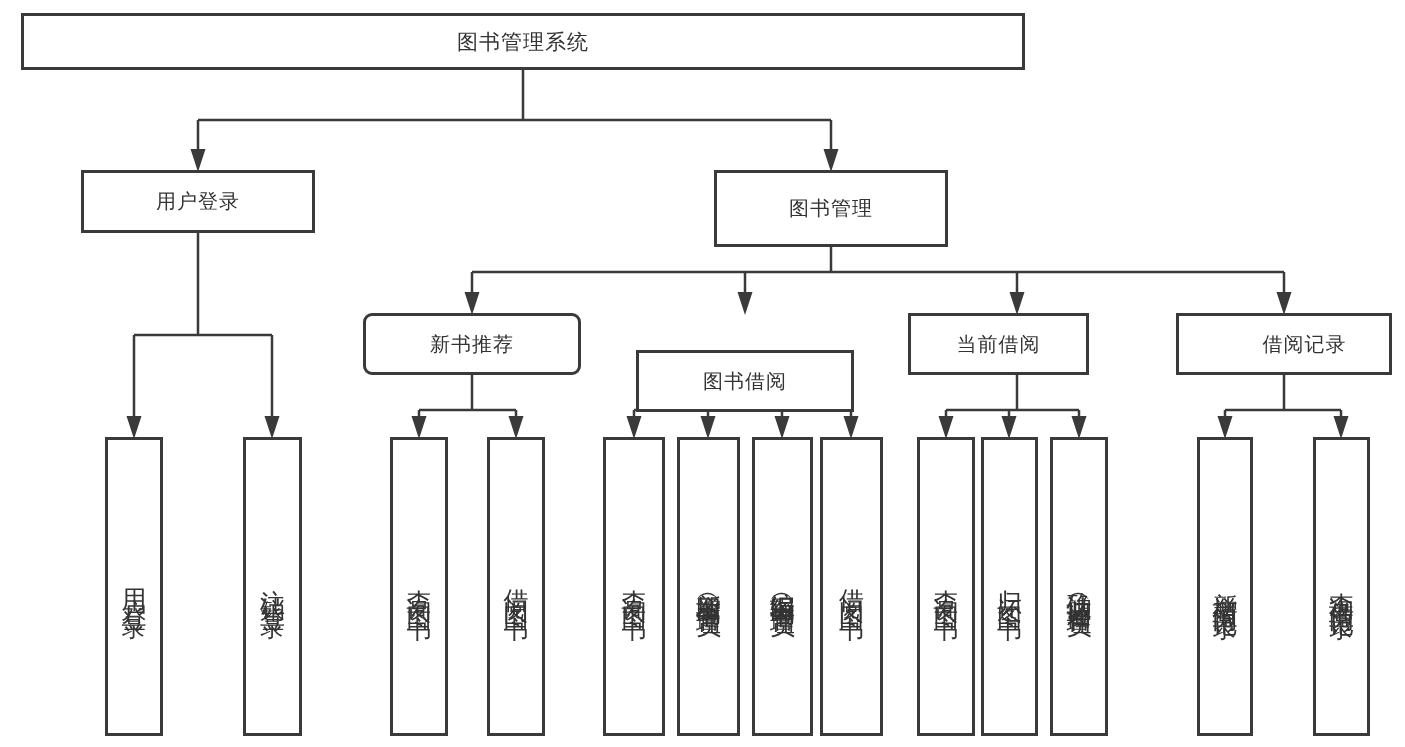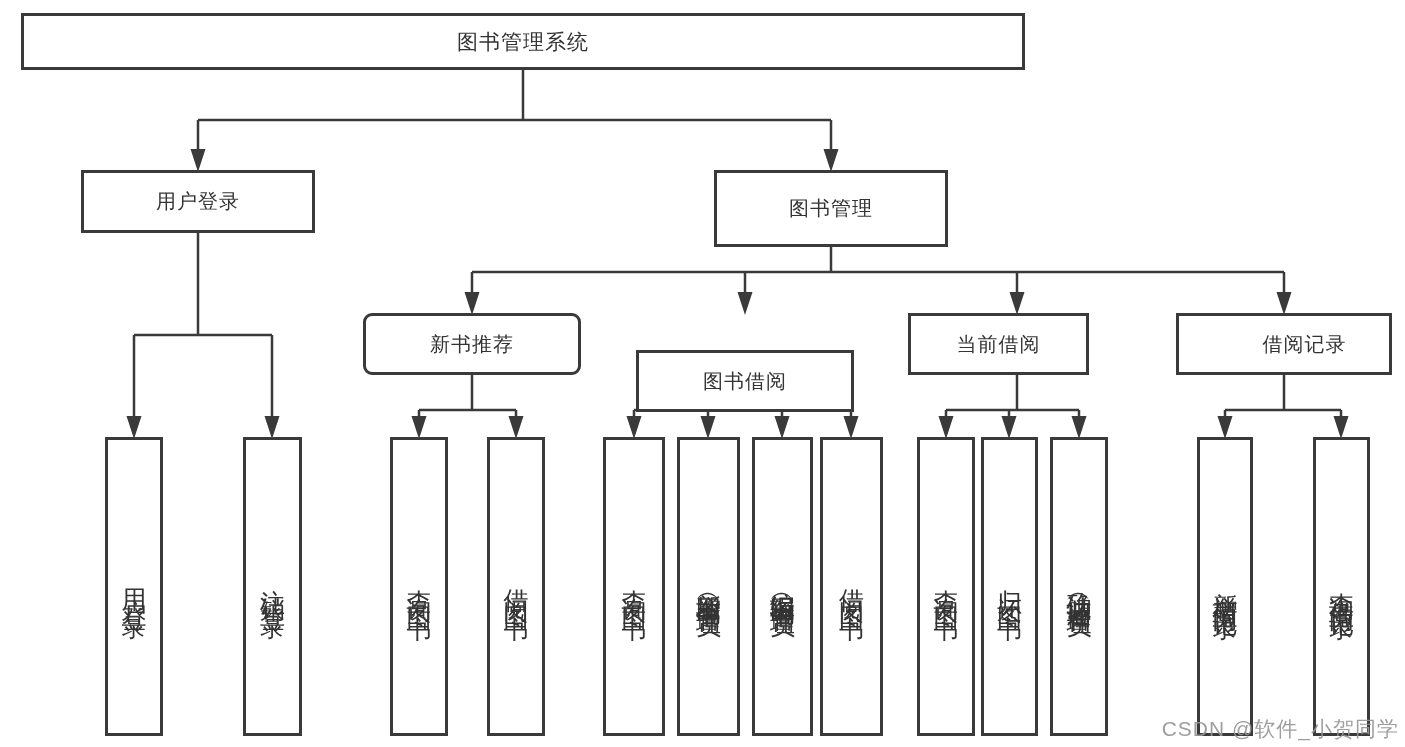--- a/index.html
+++ b/index.html
@@ -113,15 +113,14 @@
     <span class="vtext">确认归还（管理员）</span>
   </div>
 
   <div class="node v v6" style="left:1197px; top:437px; width:56px; height:299px;">
     <span class="vtext">新增借阅记录</span>
   </div>
   <div class="node v v6" style="left:1313px; top:437px; width:57px; height:299px;">
     <span class="vtext">查询借阅记录</span>
   </div>
 
-  <div class="watermark">CSDN @软件_小贺同学</div>
 
 </div>
 
 </body></html>

